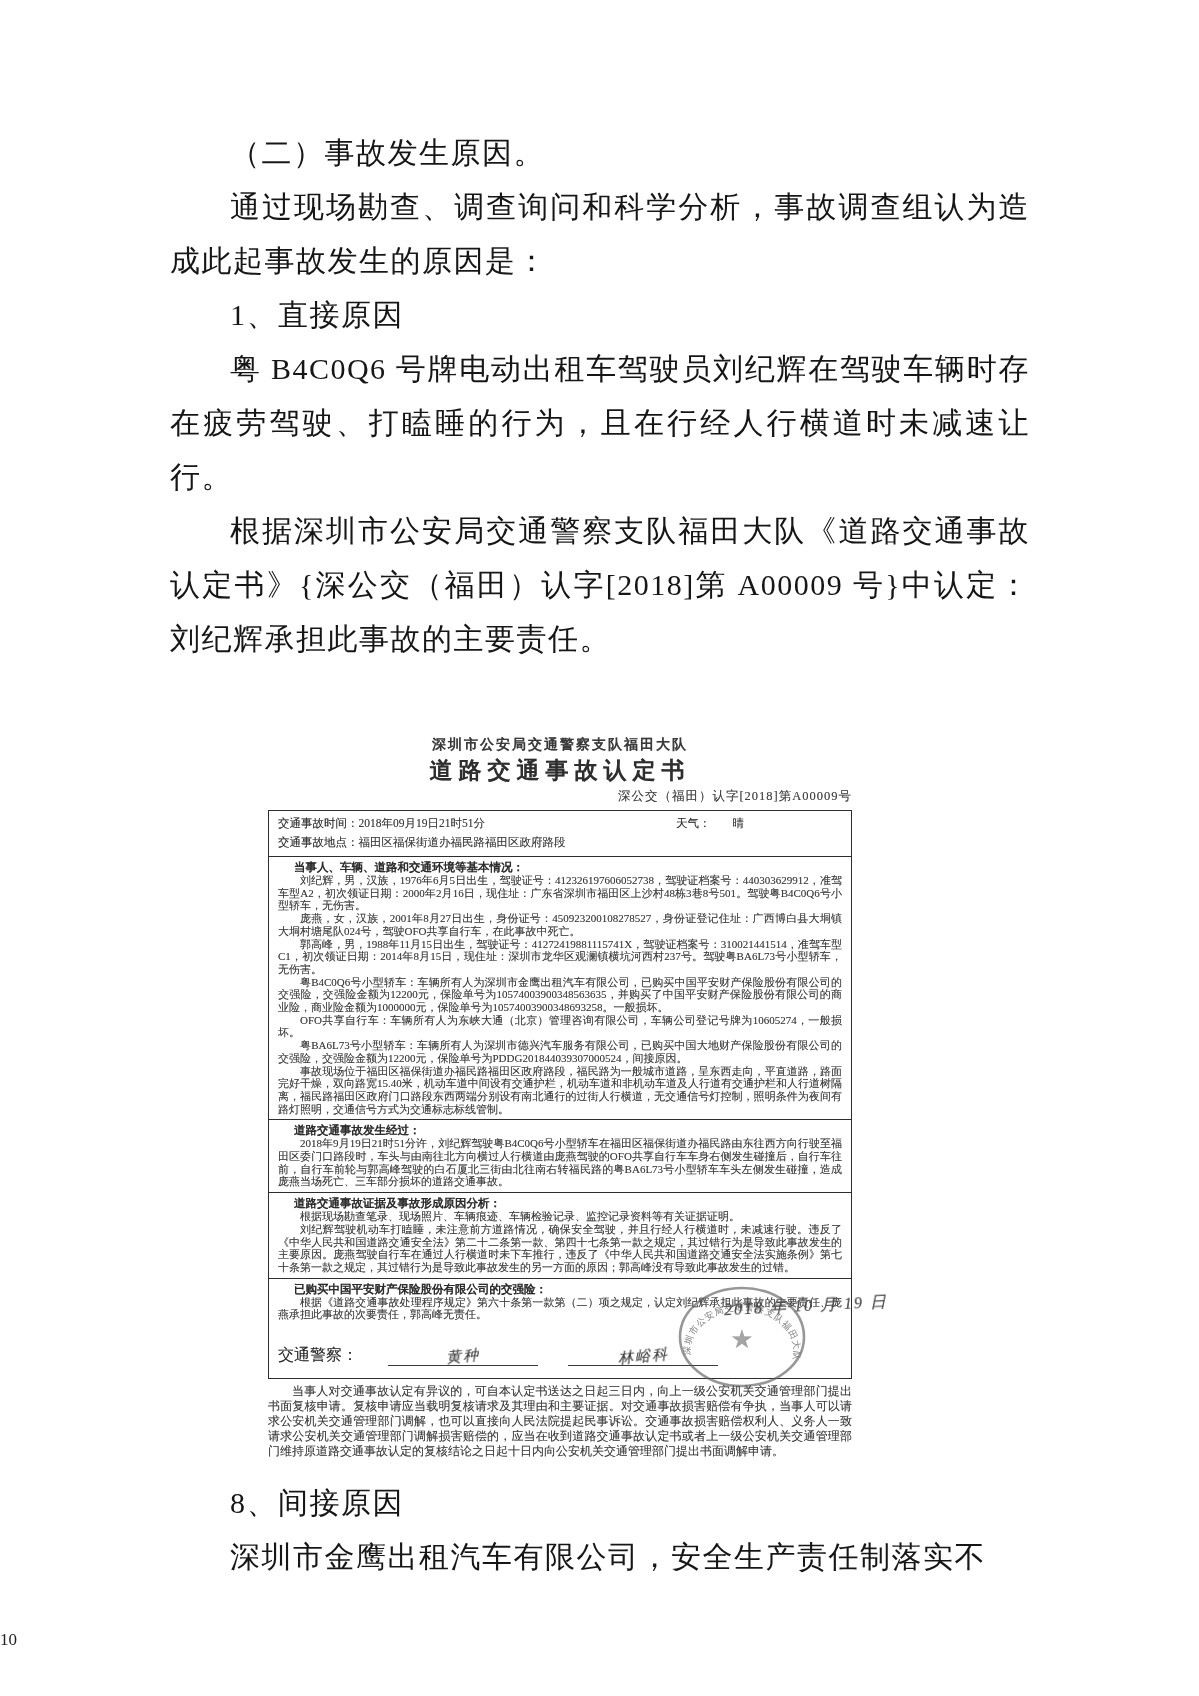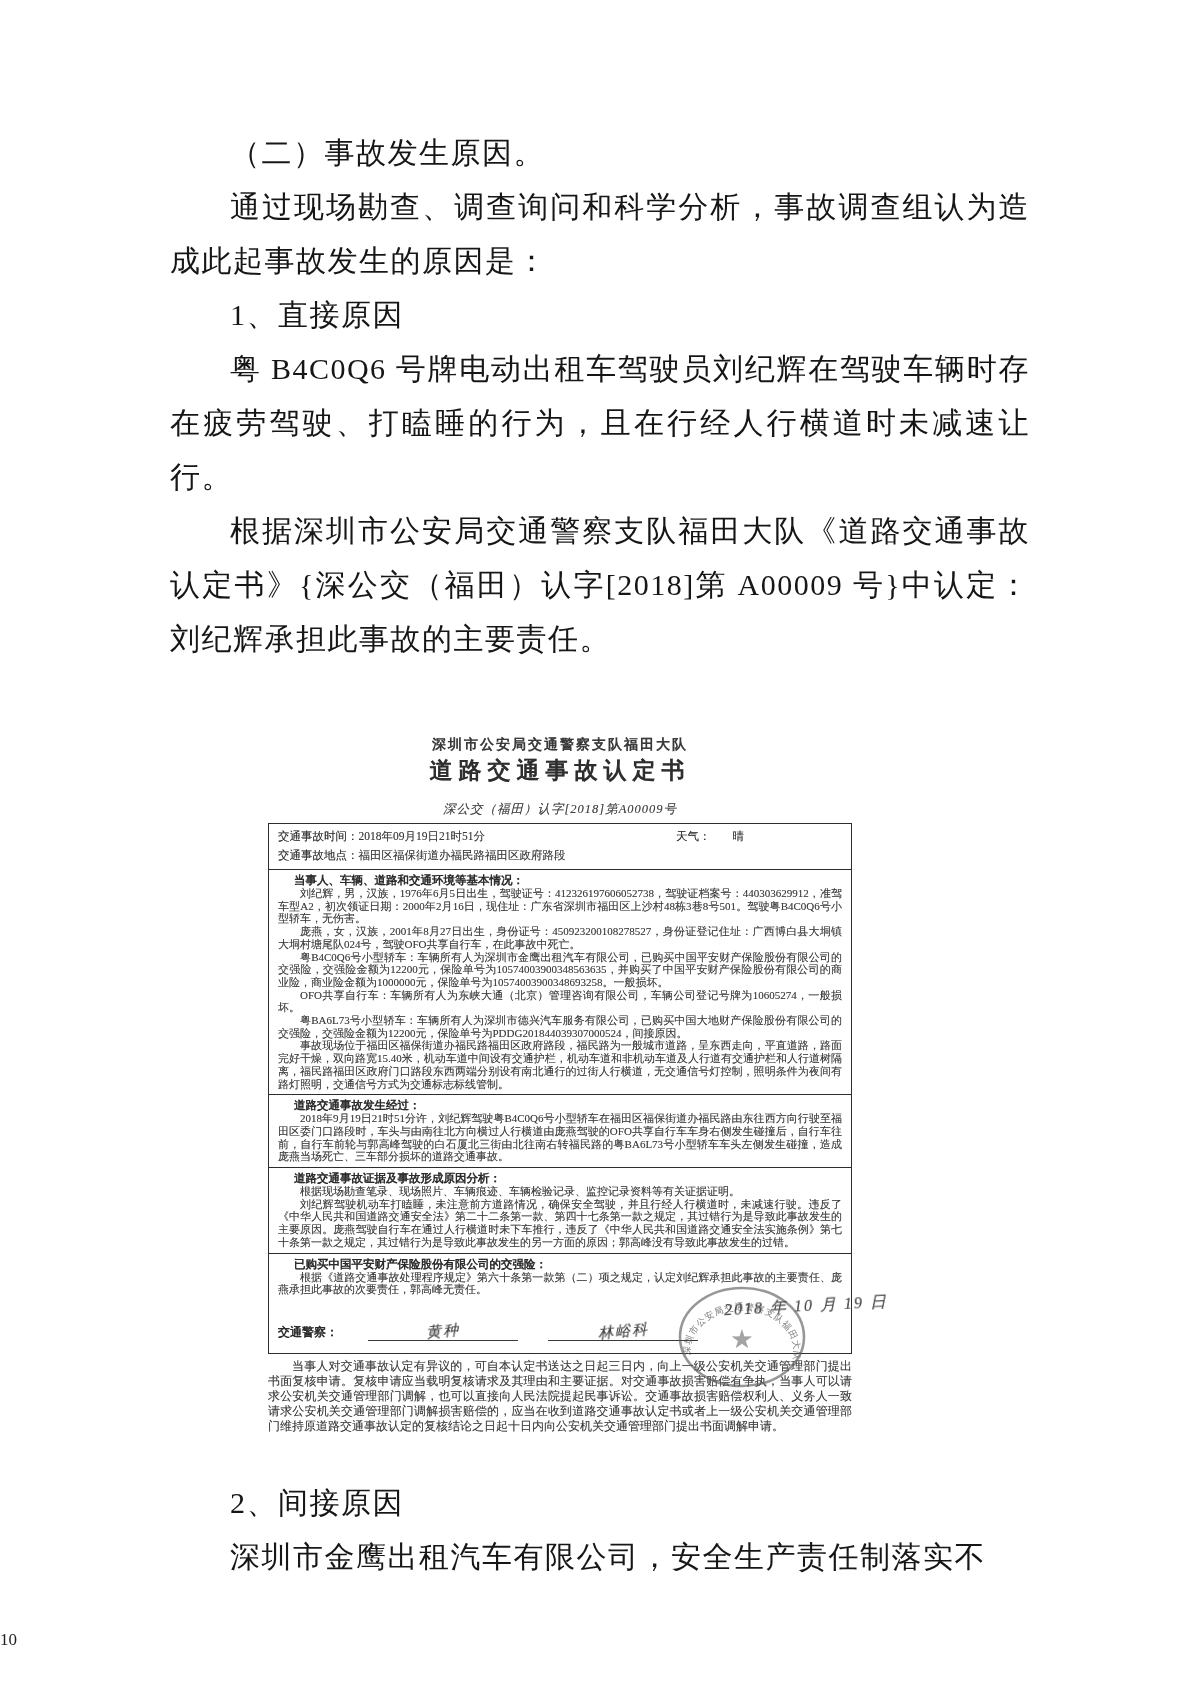--- a/index.html
+++ b/index.html
@@ -16,33 +16,33 @@
     text-align:justify; letter-spacing:1.5px;
   }
   .indent { text-indent:2em; }
   
   .scan {
     position:absolute; left:268px; top:736px; width:584px; color:#3c3c3c;
     text-shadow:0 0 0.6px rgba(90,90,90,0.55);
   }
   .scan-org { text-align:center; font-size:14px; font-weight:bold; letter-spacing:2px; color:#3a3a3a; }
   .scan-title { text-align:center; font-size:23px; font-weight:bold; letter-spacing:6px; color:#2e2e2e; margin-top:1px; }
-  .scan-no { text-align:center; font-size:12.5px; letter-spacing:1px; color:#424242; margin-top:15px;font-style:italic; }
+  .scan-no { text-align:right; font-size:12.5px; letter-spacing:1px; color:#424242; margin-top:2px; }
   .acc-table { border:1.6px solid #2d2d2d; margin-top:5px; background:#fff; }
   .sec { padding:3px 9px 4px; }
   .sec + .sec { border-top:1.4px solid #2d2d2d; }
   .sec p { margin:0; font-size:11px; line-height:12.7px; text-align:justify; text-indent:2em; color:#3d3d3d; }
   .sec-h { font-weight:bold; font-size:11.5px; line-height:14px; color:#2c2c2c;margin-left:16px; }
   .row-time { position:relative; font-size:11.5px; line-height:19px; }
   .row-place { font-size:11.5px; line-height:19px; }
   .lbl { font-weight:normal; color:#2c2c2c; }
   .weather { position:absolute; left:398px; top:0; }
   .weather .val { margin-left:22px; }
   .sig-row { display:flex; align-items:flex-end; margin:24px 0 8px; }
-  .sig-label { font-weight:bold; font-size:12px; color:#2c2c2c; }
+  .sig-label { font-weight:normal; font-size:16px; color:#2c2c2c; }
   .sig-slot { display:inline-block; width:150px; border-bottom:1.2px solid #3a3a3a; text-align:center; margin-left:30px; height:20px; }
   .sig-name {
     display:inline-block; font-style:italic; font-size:15px; color:#3f3f3f;
     transform:rotate(-5deg) translateY(2px); letter-spacing:2px; filter:blur(0.3px);
   }
   .review-note { margin-top:5px; font-size:12px; line-height:15px; text-align:justify; text-indent:2em; color:#3f3f3f; }
   
   .seal { position:absolute; left:408px; top:548px; width:132px; height:106px; opacity:0.78; }
   .seal-date {
     position:absolute; left:456px; top:560px; white-space:nowrap;
@@ -76,20 +76,21 @@
       </div>
       <div class="row-place">
         <span class="lbl">交通事故地点：</span><span>福田区福保街道办福民路福田区政府路段</span>
       </div>
     </div>
 
     <div class="sec">
       <div class="sec-h">当事人、车辆、道路和交通环境等基本情况：</div>
       <p>刘纪辉，男，汉族，1976年6月5日出生，驾驶证号：412326197606052738，驾驶证档案号：440303629912，准驾车型A2，初次领证日期：2000年2月16日，现住址：广东省深圳市福田区上沙村48栋3巷8号501。驾驶粤B4C0Q6号小型轿车，无伤害。</p>
       <p>庞燕，女，汉族，2001年8月27日出生，身份证号：450923200108278527，身份证登记住址：广西博白县大垌镇大垌村塘尾队024号，驾驶OFO共享自行车，在此事故中死亡。</p>
+      <p>郭高峰，男，1988年11月15日出生，驾驶证号：41272419881115741X，驾驶证档案号：310021441514，准驾车型C1，初次领证日期：2014年8月15日，现住址：深圳市龙华区观澜镇横坑河西村237号。驾驶粤BA6L73号小型轿车，无伤害。</p>
       <p>粤B4C0Q6号小型轿车：车辆所有人为深圳市金鹰出租汽车有限公司，已购买中国平安财产保险股份有限公司的交强险，交强险金额为12200元，保险单号为10574003900348563635，并购买了中国平安财产保险股份有限公司的商业险，商业险金额为1000000元，保险单号为10574003900348693258。一般损坏。</p>
       <p>OFO共享自行车：车辆所有人为东峡大通（北京）管理咨询有限公司，车辆公司登记号牌为10605274，一般损坏。</p>
       <p>粤BA6L73号小型轿车：车辆所有人为深圳市德兴汽车服务有限公司，已购买中国大地财产保险股份有限公司的交强险，交强险金额为12200元，保险单号为PDDG201844039307000524，间接原因。</p>
       <p>事故现场位于福田区福保街道办福民路福田区政府路段，福民路为一般城市道路，呈东西走向，平直道路，路面完好干燥，双向路宽15.40米，机动车道中间设有交通护栏，机动车道和非机动车道及人行道有交通护栏和人行道树隔离，福民路福田区政府门口路段东西两端分别设有南北通行的过街人行横道，无交通信号灯控制，照明条件为夜间有路灯照明，交通信号方式为交通标志标线管制。</p>
     </div>
 
     <div class="sec">
       <div class="sec-h">道路交通事故发生经过：</div>
       <p>2018年9月19日21时51分许，刘纪辉驾驶粤B4C0Q6号小型轿车在福田区福保街道办福民路由东往西方向行驶至福田区委门口路段时，车头与由南往北方向横过人行横道由庞燕驾驶的OFO共享自行车车身右侧发生碰撞后，自行车往前，自行车前轮与郭高峰驾驶的白石厦北三街由北往南右转福民路的粤BA6L73号小型轿车车头左侧发生碰撞，造成庞燕当场死亡、三车部分损坏的道路交通事故。</p>
     </div>
@@ -120,17 +121,17 @@
     <ellipse cx="66" cy="53" rx="62" ry="49" fill="none" stroke="#5a5a5a" stroke-width="2.6" opacity="0.8"></ellipse>
     <text font-size="9" fill="#575757" opacity="0.85" letter-spacing="1">
       <textPath href="#sealArc" startOffset="3%">深圳市公安局交通警察支队福田大队</textPath>
     </text>
     <text x="66" y="64" text-anchor="middle" font-size="26" fill="#5a5a5a" opacity="0.7">★</text>
   </svg>
   <div class="seal-date">2018 年 10 月 19 日</div>
 </div>
 
 <div class="main-block main-bottom">
-  <p class="cn indent">2、间接原因</p>
+  <p class="cn indent">8、间接原因</p>
   <p class="cn indent">深圳市金鹰出租汽车有限公司，安全生产责任制落实不</p>
 </div>
 
 <div class="page-num">10</div>
 
 </body></html>

